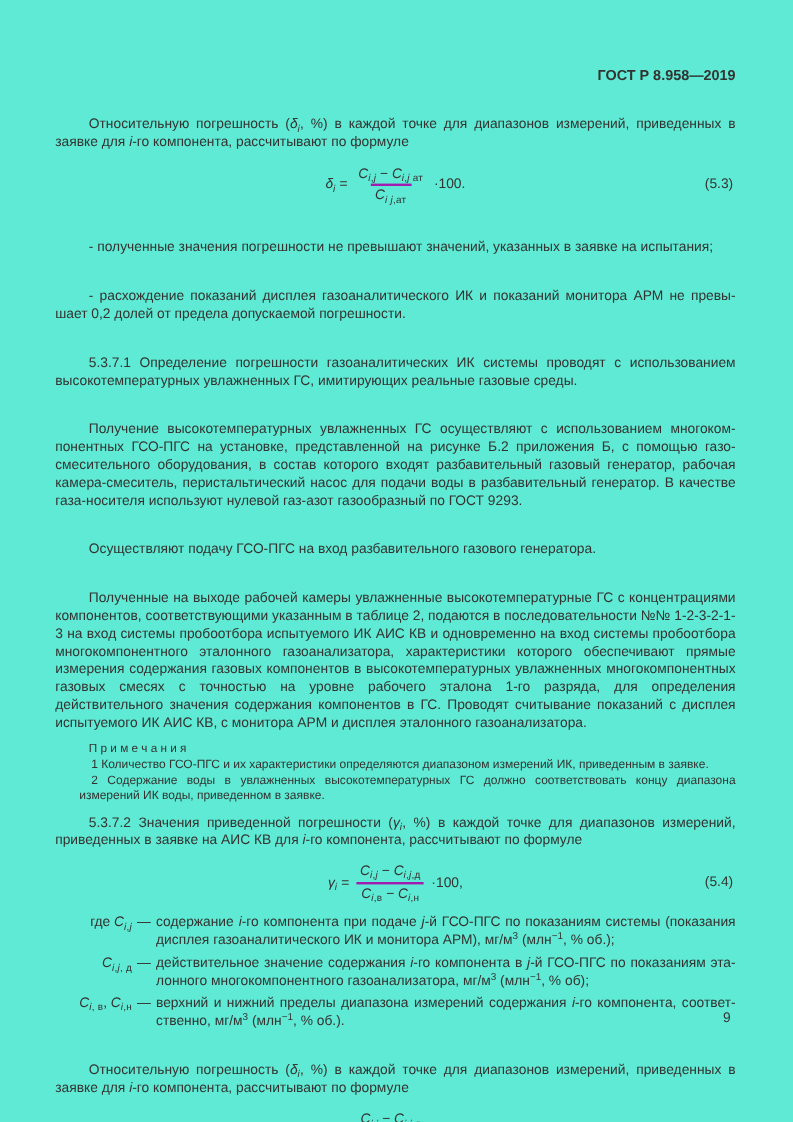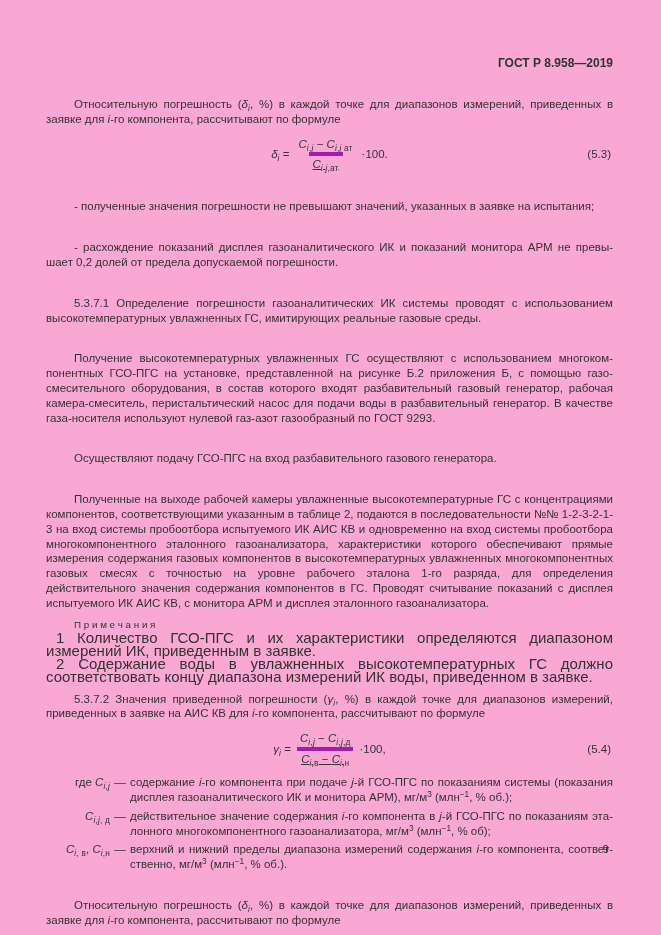--- a/index.html
+++ b/index.html
@@ -1,56 +1,56 @@
 <!DOCTYPE html>
 <html lang="ru"><head>
 <meta charset="utf-8">
 <style>
   html, body { margin: 0; padding: 0; background: #e9e9e8; }
   .page {
     position: relative;
     width: 661px;
     height: 935px;
     margin: 0 auto;
-    background: #f9a8d4;
+    background: #5eead4;
     box-sizing: border-box;
     padding: 56px 48px 0 46px;
     font-family: "Liberation Sans", sans-serif;
     font-size: 11.5px;
     line-height: 14.8px;
     color: #333331;
   }
   .doc-header {
     text-align: right;
     font-weight: bold;
     font-size: 12px;
     margin-bottom: 21px;
   }
   .para  { text-align: justify; text-indent: 28px; margin-top: 26px; }
   .heading { text-align: justify; text-indent: 28px; font-weight: bold; }
   .note-title { font-size: 9.8px; line-height: 13px; text-indent: 28px; margin-top: 7px; }
-  .note { font-size: 15px; line-height: 13px; text-align: justify; text-indent: 10px; }
+  .note { font-size: 10px; line-height: 13px; text-align: justify; text-indent: 10px; margin-left: 20px; }
   .note + .para { margin-top: 9px; }
   i { font-style: italic; }
   sub { font-size: 0.72em; vertical-align: -0.35em; line-height: 0; letter-spacing: 0.2px; }
   sup { font-size: 0.72em; vertical-align: 0.5em; line-height: 0; }
   .formula {
     position: relative;
     display: flex;
     justify-content: center;
     align-items: center;
     margin: 9px 0 7px;
     min-height: 38px;
   }
   .feq { display: inline-flex; align-items: center; }
   .feq .lhs { margin-right: 5px; }
   .feq .ftail { margin-left: 5px; }
   .frac { display: inline-flex; flex-direction: column; align-items: center; vertical-align: middle; }
   .frac .ftop { display: block; padding: 0 4px 1px; }
-  .frac .fbot { display: block; border-top: 4px solid #a21caf; padding: 1px 4px 0; text-decoration: underline; }
+  .frac .fbot { display: block; border-top: 2px solid #a21caf; padding: 1px 4px 0; }
   .flabel { position: absolute; right: 2px; top: 50%; transform: translateY(-50%); }
   .where { margin: 3px 0 3px; }
   .where-row { display: flex; }
   .where-row + .where-row { margin-top: 4px; }
   .where-term { flex: 0 0 64px; text-align: right; white-space: nowrap; }
   .where-dash { flex: 0 0 20px; text-align: center; }
   .where-def { flex: 1; text-align: justify; }
   .doc-footer { position: absolute; top: 842px; right: 52px; font-size: 11.5px; }
 </style>
 </head>

